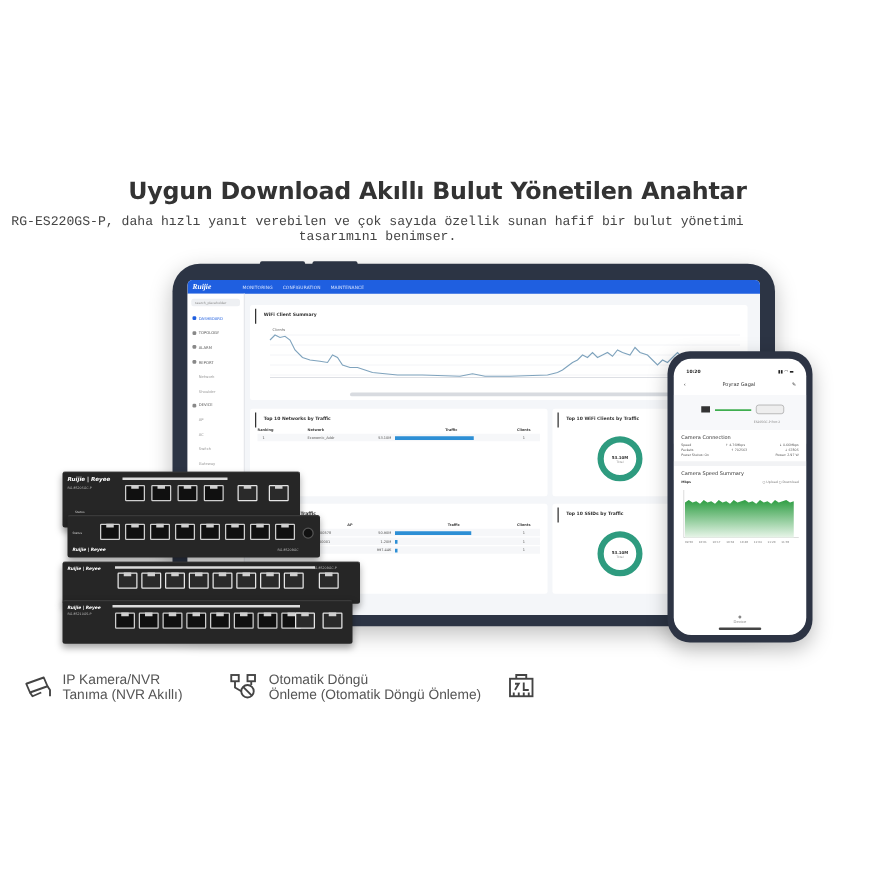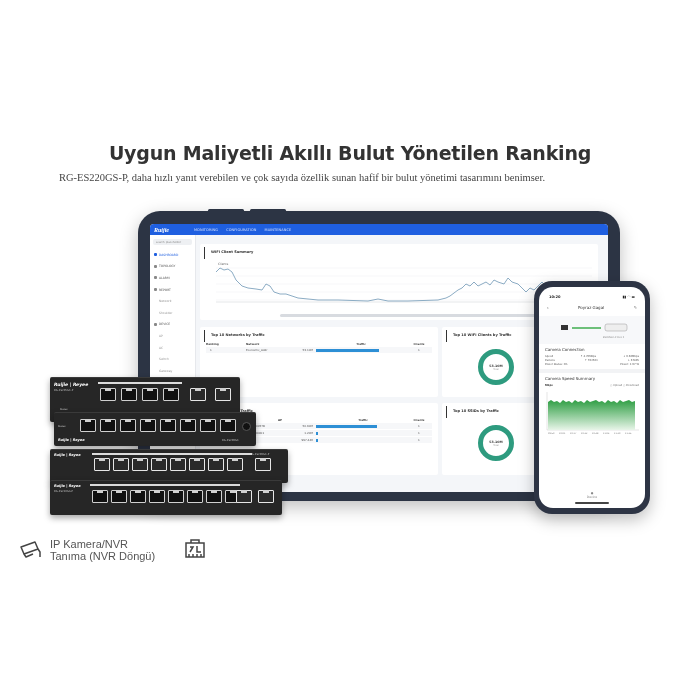--- a/index.html
+++ b/index.html
@@ -1,20 +1,20 @@
 <!DOCTYPE html>
 <html><head>
 <meta charset="utf-8">
 <style>
   * { box-sizing: border-box; margin: 0; padding: 0; }
   html, body { width: 700px; height: 700px; background: #ffffff; overflow: hidden; font-family: "DejaVu Sans", sans-serif; }
   .page { position: relative; width: 700px; height: 700px; background: #fff; }
 
   .headline { position: absolute; left: 0; top: 142px; width: 700px; text-align: center; font-family: "DejaVu Sans", sans-serif; font-weight: bold; font-size: 19px; color: #333; letter-spacing: -0.2px; }
-  .subline { position: absolute; left: 0; top: 172px; width: 604px; text-align: center; font-family: Liberation Serif, serif; font-size: 10.5px; color: #444; }
+  .subline { position: absolute; left: 0; top: 172px; width: 604px; text-align: center; font-family: Liberation Mono, monospace; font-size: 10.5px; color: #444; }
 
   
   .tablet { position: absolute; left: 138px; top: 211px; width: 482px; height: 290px; background: #2c3444; border-radius: 22px; box-shadow: 0 6px 18px rgba(0,0,0,0.25); }
   .tablet-btn { position: absolute; top: -2px; height: 3px; background: #2c3444; border-radius: 2px; }
   .screen { position: absolute; left: 12px; top: 13px; width: 458px; height: 268px; background: #f4f6f9; overflow: hidden; border-radius: 4px; }
   .topnav { height: 11px; background: #1f5fe0; display: flex; align-items: center; padding-left: 4px; }
   .logo { font-family: "Liberation Serif", serif; font-style: italic; font-weight: bold; color: #fff; font-size: 6px; width: 40px; }
   .navlink { color: #d6e2ff; font-size: 3.5px; margin-right: 8px; letter-spacing: 0.1px; }
   .sidebar { position: absolute; left: 0; top: 11px; width: 46px; bottom: 0; background: #fff; border-right: 1px solid #e6e8ec; }
   .side-search { margin: 4px 3px; height: 6px; background: #eef0f3; border-radius: 2px; font-size: 2.6px; color: #888; padding: 1.5px 3px; }
@@ -63,21 +63,21 @@
   .features { position: absolute; top: 538px; left: 18px; right: 10px; display: flex; }
   .feature { display: flex; align-items: flex-start; gap: 8px; }
   .feature-icon { width: 24px; height: 22px; flex: none; }
   .feature-text { font-family: "Liberation Sans", sans-serif; font-size: 11px; color: #555; line-height: 12px; }
 </style>
 </head>
 <body>
 
 <div class="page">
 
-  <div class="headline">Uygun Maliyetli Akıllı Bulut Yönetilen Ranking</div>
+  <div class="headline">Uygun Download Akıllı Bulut Yönetilen Anahtar</div>
   <div class="subline">RG-ES220GS-P, daha hızlı yanıt verebilen ve çok sayıda özellik sunan hafif bir bulut yönetimi tasarımını benimser.</div>
 
   <div class="tablet">
     <div class="tablet-btn" style="left:70px;width:36px;"></div>
     <div class="tablet-btn" style="left:112px;width:36px;"></div>
     <div class="screen">
       <div class="topnav">
         <span class="logo">Ruijie</span>
         <span class="navlink">MONITORING</span>
         <span class="navlink">CONFIGURATION</span>
@@ -349,21 +349,37 @@
     <div class="feature" style="width:165px;">
       <svg class="feature-icon" viewBox="0 0 24 22">
         <g fill="none" stroke="#444" stroke-width="1.5" stroke-linejoin="round">
           <path d="M3,9 L17,4 L20,11 L6,16 Z"></path>
           <path d="M6,16 L8,19 L15,16"></path>
           <path d="M20,11 L22,14 L22,19"></path>
         </g>
       </svg>
       <div class="feature-text">
         <div>IP Kamera/NVR</div>
-        <div>Tanıma (NVR Döngü)</div>
+        <div>Tanıma (NVR Akıllı)</div>
+      </div>
+    </div>
+    <div class="feature" style="width:222px;">
+      <svg class="feature-icon" viewBox="0 0 24 22">
+        <g fill="none" stroke="#444" stroke-width="1.5">
+          <rect x="2" y="2" width="6" height="5"></rect>
+          <rect x="15" y="2" width="6" height="5"></rect>
+          <path d="M5,7 L5,12 L10,15"></path>
+          <path d="M18,7 L18,10"></path>
+          <circle cx="15" cy="15" r="5"></circle>
+          <line x1="11.5" y1="11.5" x2="18.5" y2="18.5"></line>
+        </g>
+      </svg>
+      <div class="feature-text">
+        <div>Otomatik Döngü</div>
+        <div>Önleme (Otomatik Döngü Önleme)</div>
       </div>
     </div>
     <div class="feature" style="width:160px;">
       <svg class="feature-icon" viewBox="0 0 24 22">
         <g fill="none" stroke="#444" stroke-width="1.5">
           <rect x="3" y="5" width="18" height="14"></rect>
           <path d="M8,5 L8,2 L16,2 L16,5"></path>
           <path d="M7,9 L10,9 L7,14"></path>
           <path d="M14,8 L14,14 L18,14"></path>
           <line x1="6" y1="19" x2="6" y2="16"></line>

